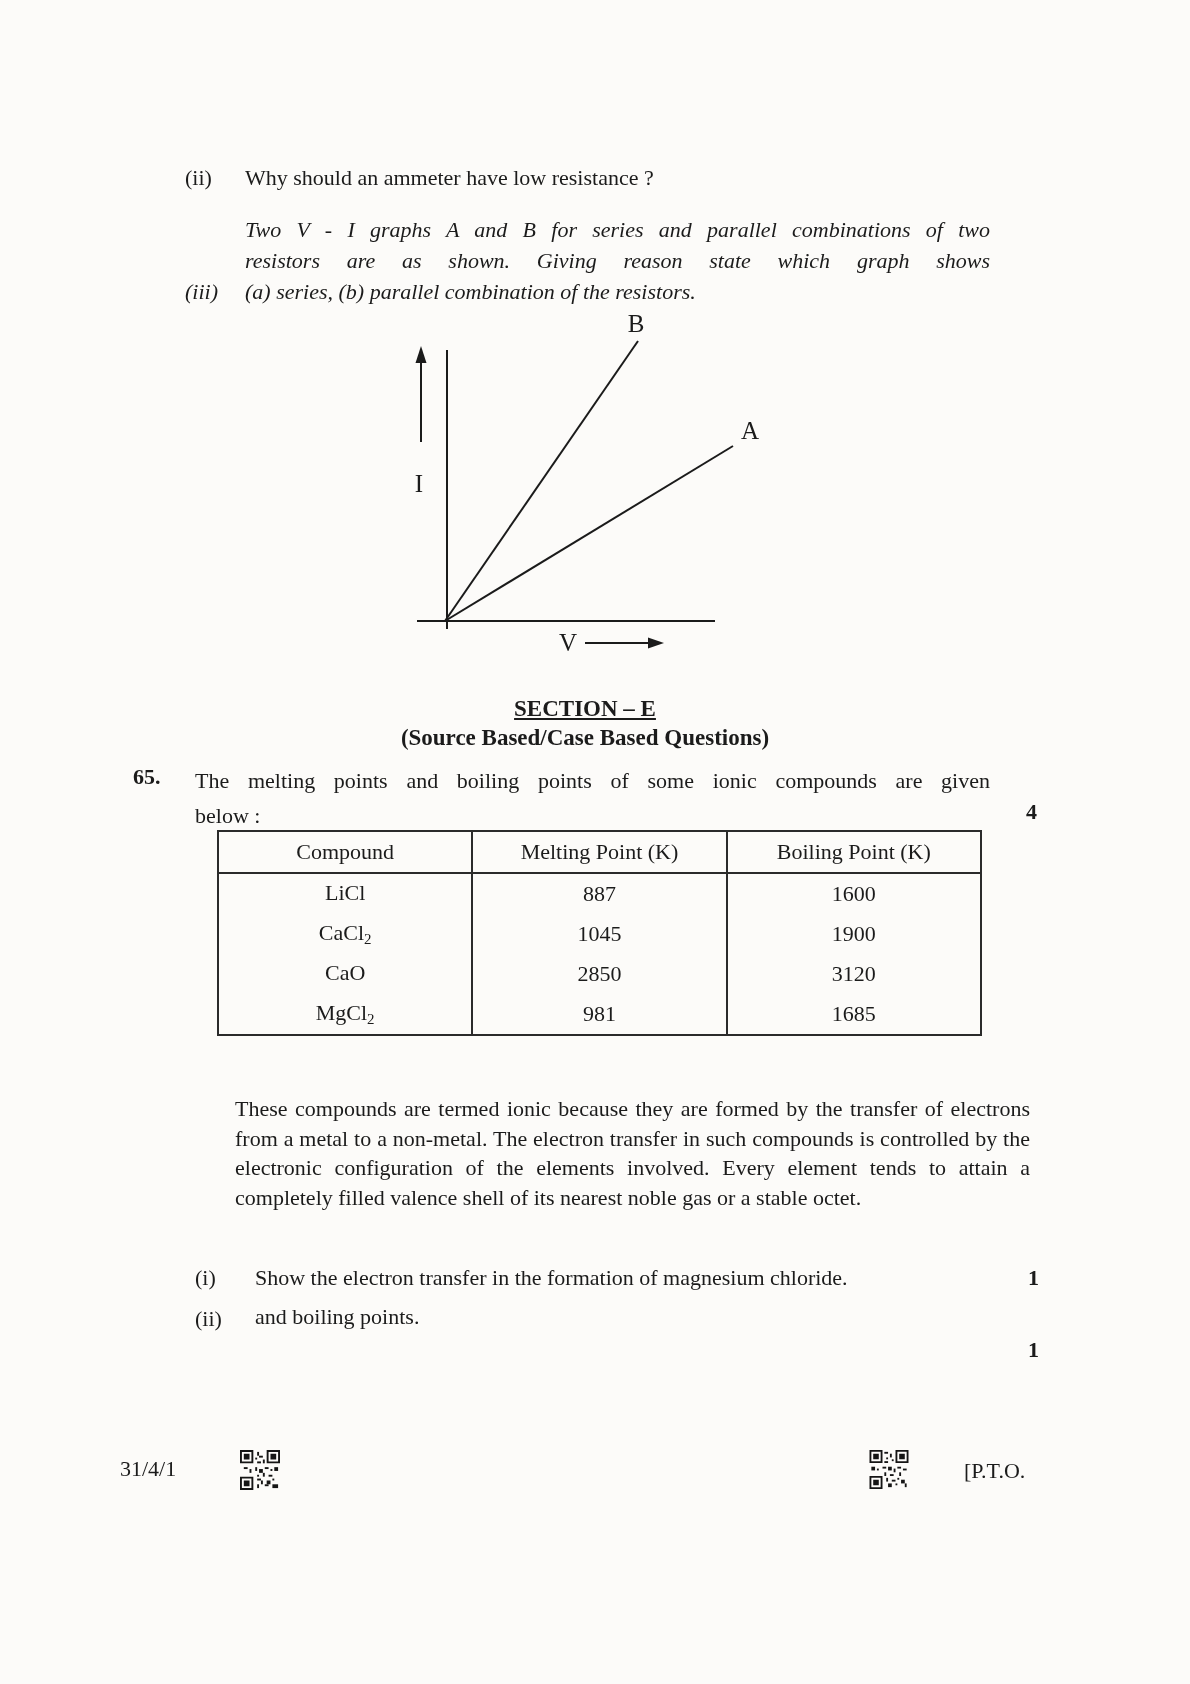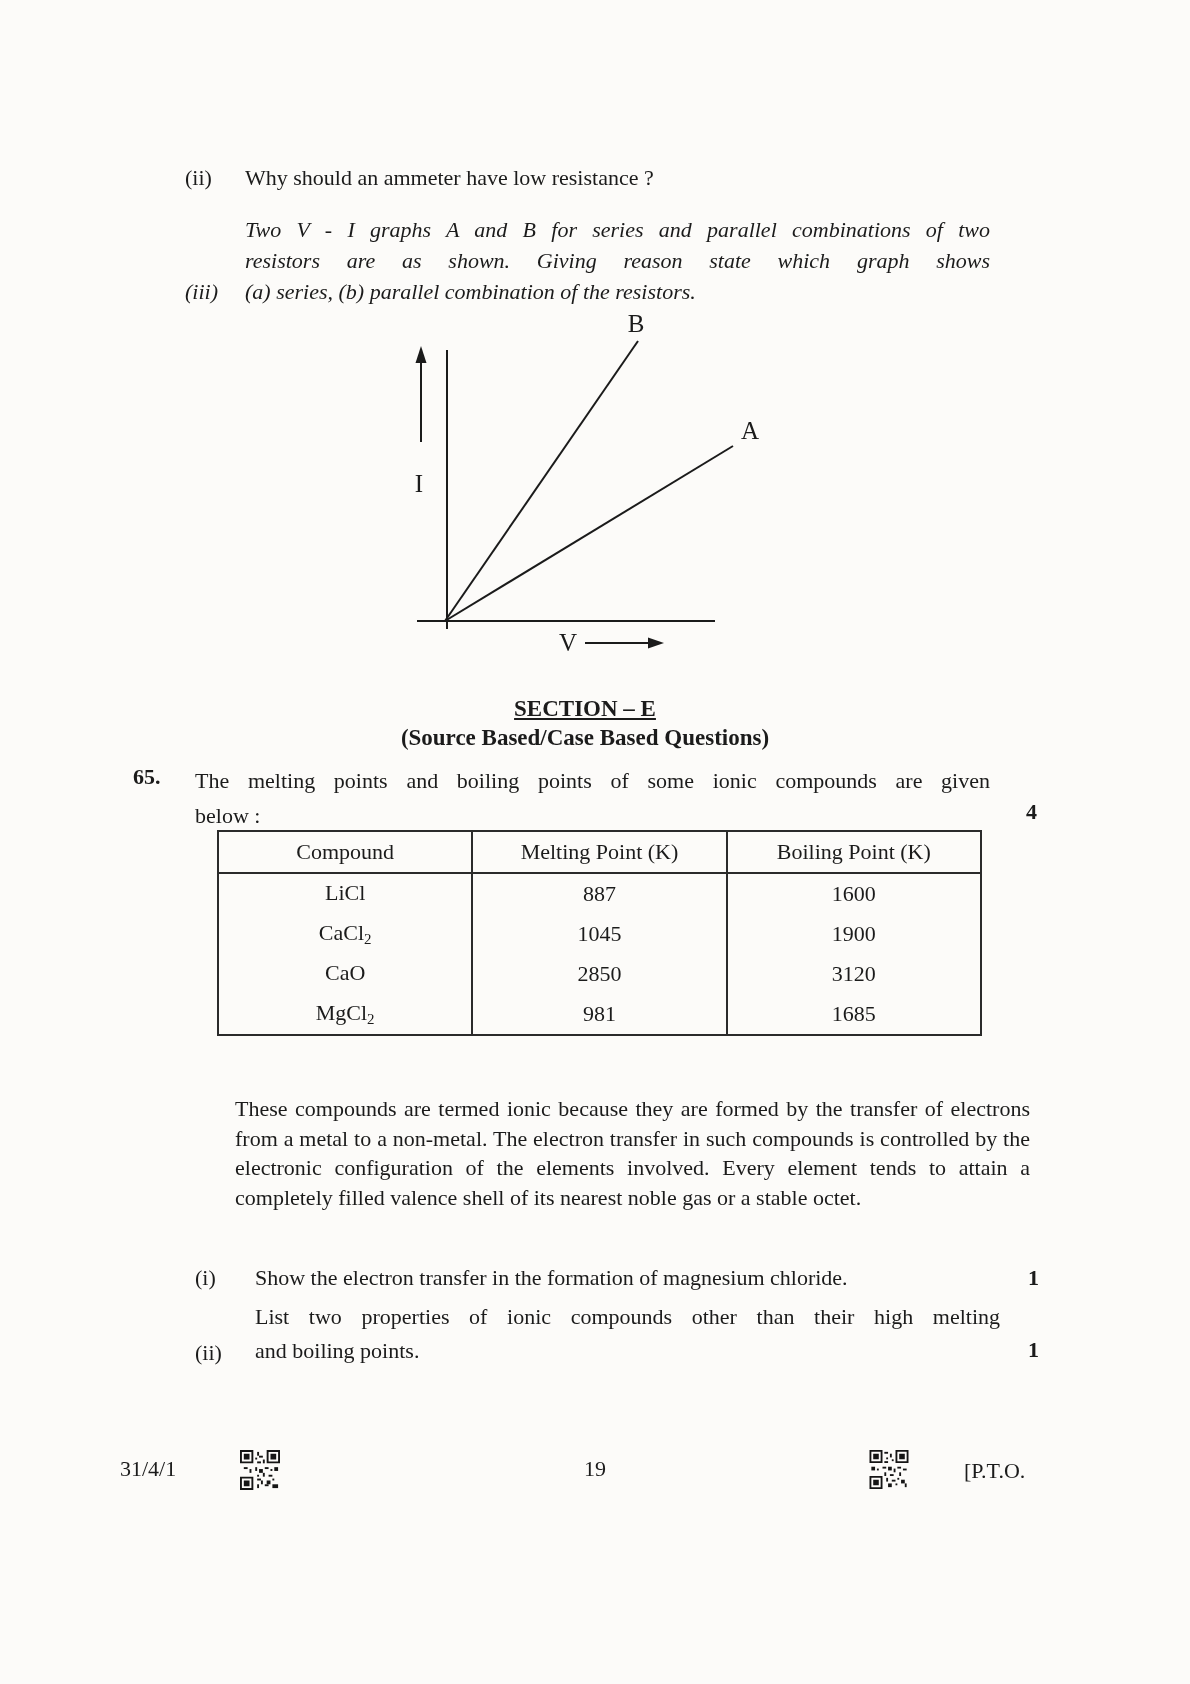--- a/index.html
+++ b/index.html
@@ -125,21 +125,20 @@
 
   <div class="abs item" style="left:195px;top:1264px;">
     <div class="lbl">(i)</div>
     <div class="content nline">Show the electron transfer in the formation of magnesium chloride.</div>
   </div>
   <div class="abs mark" style="left:1028px;top:1264px;">1</div>
 
   <div class="abs item" style="left:195px;top:1300px;">
     <div class="lbl">(ii)</div>
     <div class="content" style="line-height:34px;">
-      <div class="jline">List two properties of ionic compounds other than their high melting</div>
       <div class="nline">and boiling points.</div>
     </div>
   </div>
   <div class="abs mark" style="left:1028px;top:1336px;">1</div>
 
   <div class="abs footer-text" style="left:120px;top:1455px;">31/4/1</div>
 
   <svg class="abs" style="left:238px;top:1450px;" width="44" height="40" viewBox="0 0 21 21">
     <g fill="#151515">
       <path fill-rule="evenodd" d="M0 0h7v7H0zM1 1h5v5H1zM2 2h3v3H2z"></path>
@@ -163,21 +162,20 @@
         <rect x="9" y="15" width="2" height="1"></rect>
       <rect x="11" y="16" width="1" height="2"></rect>
         <rect x="14" y="16" width="2" height="2"></rect>
       <rect x="17" y="15" width="1" height="1"></rect>
         <rect x="9" y="18" width="1" height="2"></rect>
       <rect x="13" y="18" width="2" height="1"></rect>
         <rect x="17" y="18" width="3" height="2"></rect>
     </g>
   </svg>
 
-  <div class="abs footer-text" style="left:0;top:1455px;width:1190px;text-align:center;">19</div>
 
   <svg class="abs" style="left:868px;top:1450px;" width="42" height="39" viewBox="0 0 21 21">
     <g fill="#151515">
       <path fill-rule="evenodd" d="M0 0h7v7H0zM1 1h5v5H1zM2 2h3v3H2z"></path>
       <path fill-rule="evenodd" d="M14 0h7v7h-7zM15 1h5v5h-5zM16 2h3v3h-3z"></path>
       <path fill-rule="evenodd" d="M0 14h7v7H0zM1 15h5v5H1zM2 16h3v3H2z"></path>
       <rect x="8" y="1" width="2" height="1"></rect>
         <rect x="11" y="2" width="1" height="2"></rect>
       <rect x="9" y="4" width="1" height="1"></rect>
         <rect x="12" y="5" width="1" height="1"></rect>

